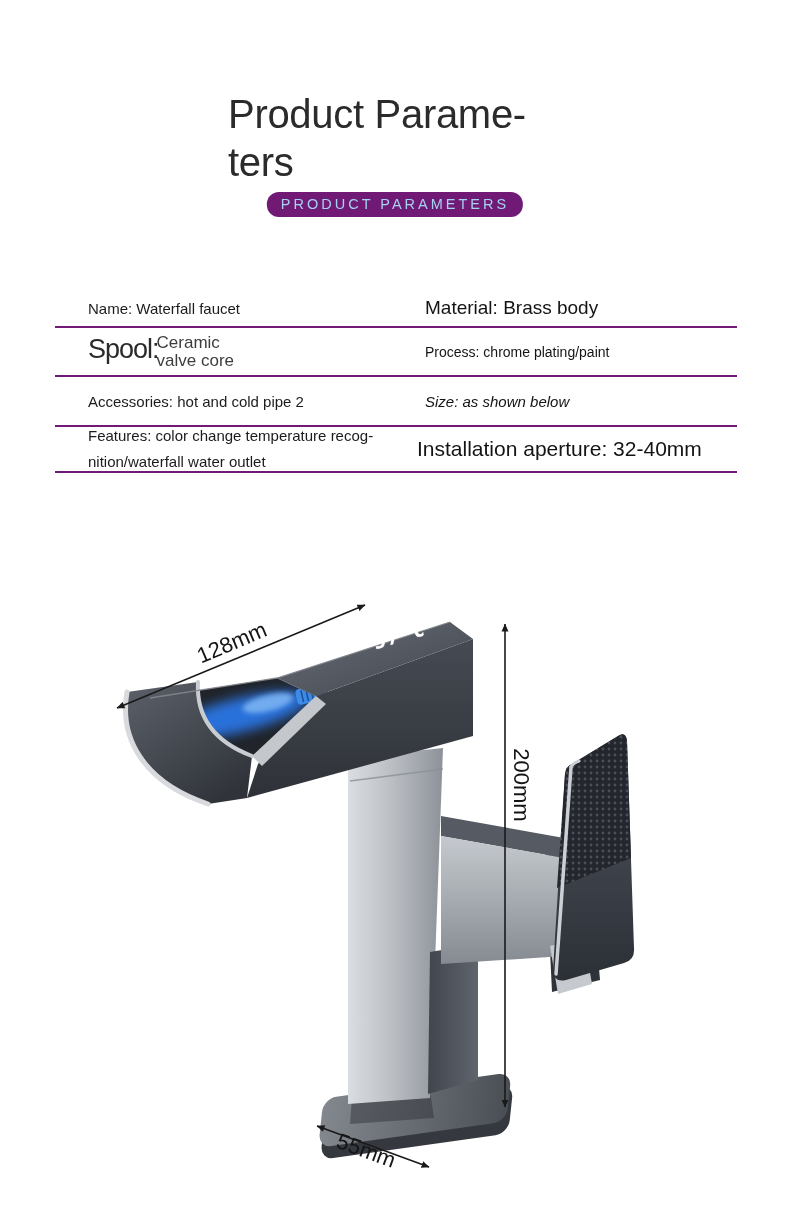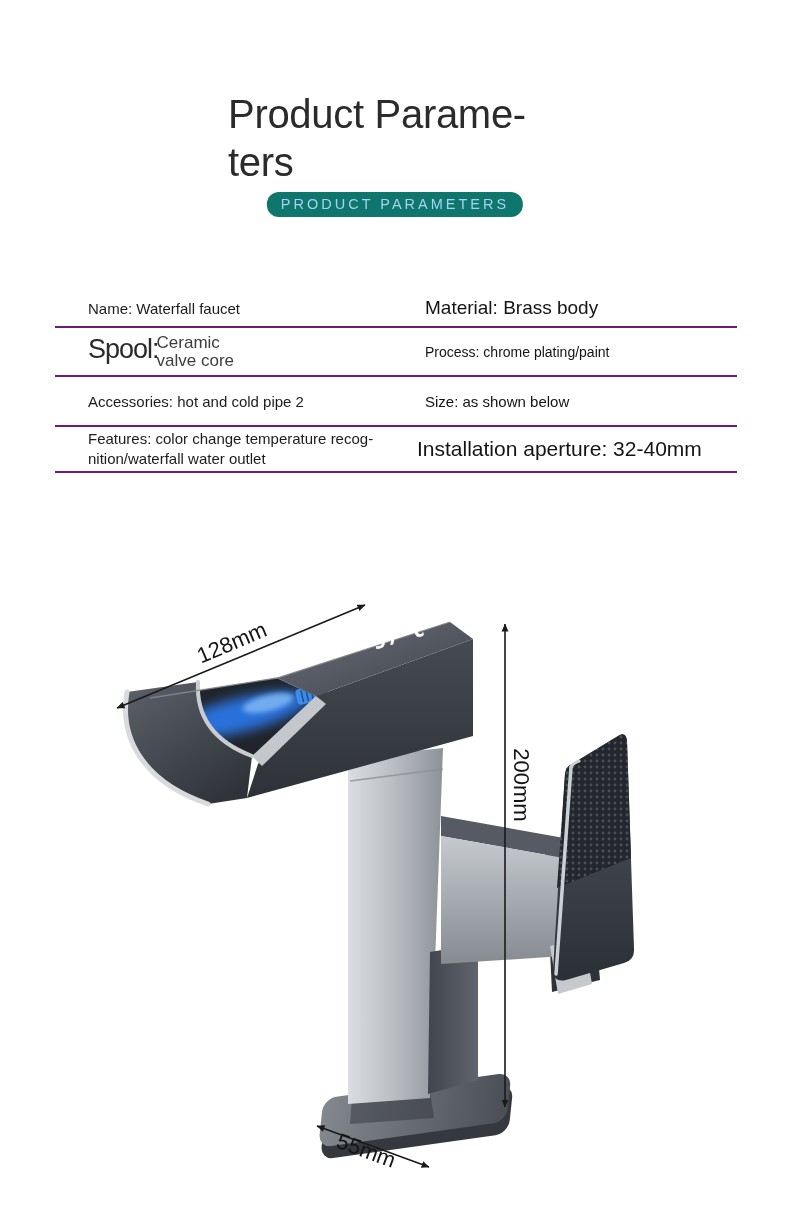--- a/index.html
+++ b/index.html
@@ -8,40 +8,40 @@
   .page { position:relative; width:790px; height:1222px; background:#ffffff; overflow:hidden; }
 
   
   .title {
     position:absolute; left:228px; top:90px;
     font-size:40px; line-height:48px; font-weight:400;
     color:#2b2b2b; white-space:pre-line; letter-spacing:-0.3px;
   }
   .badge {
     position:absolute; top:192px; left:50%; transform:translateX(-50%);
-    background:#0f766e; border-radius:12px; padding:3px 14px 4px;
+    background:#701a75; border-radius:12px; padding:3px 14px 4px;
   }
   .badge span {
     font-size:14.5px; letter-spacing:3px; color:#a5d2ef; font-weight:400;
   }
 
   
   .spec-table { position:absolute; left:55px; top:290px; width:682px; }
   .spec-row { display:flex; align-items:center; border-bottom:2px solid #701a75; }
   .r1 { height:38px; } .r2 { height:49px; } .r3 { height:50px; } .r4 { height:46px; }
   .cell.left  { width:370px; padding-left:33px; font-size:15px; color:#1c1c1c; }
   .cell.right { flex:1; color:#141414; }
   .material-cell { font-size:19px; }
   .process-cell  { font-size:14px; }
-  .size-cell     { font-size:15px; }
+  .size-cell     { font-size:15px;font-style:italic; }
   .install-cell  { font-size:21px; margin-left:-8px; }
   .spool-cell { display:flex; align-items:flex-start; padding-left:30px; }
   .spool-label { font-size:27px; color:#2a2a2a; letter-spacing:-1px; }
   .spool-value { font-size:17px; line-height:17.5px; white-space:pre-line; margin-left:-2px; color:#3d3d3d; }
-  .features-cell { white-space:pre-line; line-height:20px; font-size:15.5px; }
+  .features-cell { white-space:pre-line; line-height:26px; font-size:15.5px; }
 
   .note {
     position:absolute; left:340px; top:486px; width:400px;
     font-size:9.5px; line-height:13px; color:#c2838c;
   }
 
   
   .diagram { position:absolute; left:0; top:560px; width:790px; height:662px; }
   .diagram svg { position:absolute; left:0; top:0; }
   .dim {

